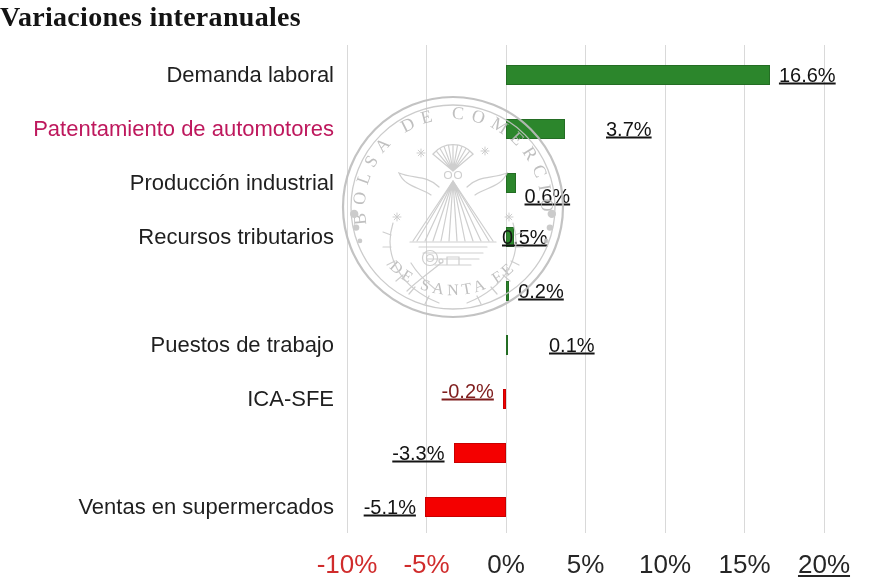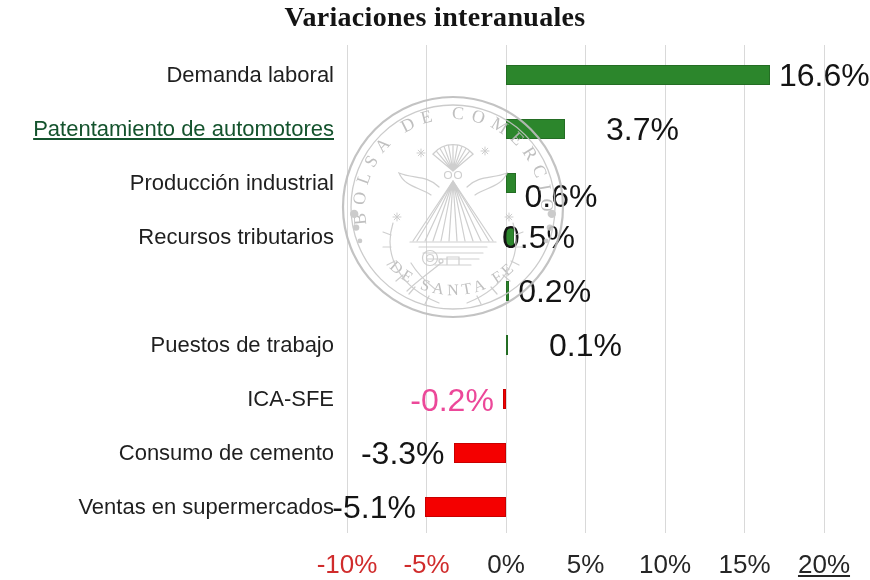--- a/index.html
+++ b/index.html
@@ -1,38 +1,38 @@
 <!DOCTYPE html>
 <html><head>
 <meta charset="utf-8">
 <style>
   html,body{margin:0;padding:0;background:#fff;}
   .stage{
     position:relative;width:870px;height:580px;background:#ffffff;overflow:hidden;
     font-family:"Liberation Sans", sans-serif;
   }
   .title{
-    position:absolute;top:1px;left:0;right:0;text-align:center;
+    position:absolute;top:1px;left:0;right:0;
     font-family:"Liberation Serif", serif;font-weight:bold;font-size:28px;color:#141414;
     letter-spacing:0.3px;
   }
   .plot{position:absolute;inset:0;}
   .gridline{position:absolute;top:45px;height:488px;width:1px;background:#d9d9d9;}
   .tick{
     position:absolute;top:549px;transform:translateX(-50%);
     font-size:26px;color:#262626;white-space:nowrap;
   }
   .cat{
     position:absolute;right:536px;transform:translateY(-50%);
     font-size:22px;color:#1f1f1f;white-space:nowrap;
   }
   .bar{position:absolute;height:20px;box-shadow:inset 0 0 0 1px rgba(0,0,0,0.18);}
   .val{
     position:absolute;transform:translateY(-50%);
-    font-size:32px;color:#141414;white-space:nowrap;
+    font-size:20px;color:#141414;white-space:nowrap;text-decoration:underline;
   }
   .seal{
     position:absolute;left:341px;top:95px;width:224px;height:224px;
     opacity:0.9;pointer-events:none;
   }
   .seal text{
     font-family:"Liberation Serif", serif;
     fill:#b9b9b9;stroke:none;
   }
 </style>
@@ -54,38 +54,37 @@
       <div class="tick" style="left: 585.5px; color: rgb(38, 38, 38);">5%</div>
       <div class="gridline" style="left: 664.5px; background: rgb(217, 217, 217);"></div>
       <div class="tick" style="left: 665px; color: rgb(38, 38, 38);">10%</div>
       <div class="gridline" style="left: 744px; background: rgb(217, 217, 217);"></div>
       <div class="tick" style="left: 744.5px; color: rgb(38, 38, 38);">15%</div>
       <div class="gridline" style="left: 823.5px; background: rgb(217, 217, 217);"></div>
       <div class="tick" style="left: 824px; color: rgb(38, 38, 38); text-decoration: underline;">20%</div>
       <div class="cat" style="top: 75px; color: rgb(31, 31, 31);">Demanda laboral</div>
       <div class="bar" style="top: 65px; width: 263.94px; left: 506px; background: rgb(44, 134, 44);"></div>
       <div class="val" style="top: 75px; color: rgb(20, 20, 20); left: 778.94px;">16.6%</div>
-      <div class="cat" style="top: 129px; color: #14532d; text-decoration: underline;">Patentamiento de automotores</div>
+      <div class="cat" style="top: 129px; color: #be185d;">Patentamiento de automotores</div>
       <div class="bar" style="top: 119px; width: 58.83px; left: 506px; background: rgb(44, 134, 44);"></div>
       <div class="val" style="top: 129px; color: rgb(20, 20, 20); left: 606px;">3.7%</div>
       <div class="cat" style="top: 183px; color: rgb(31, 31, 31);">Producción industrial</div>
       <div class="bar" style="top: 173px; width: 9.54px; left: 506px; background: rgb(44, 134, 44);"></div>
       <div class="val" style="top: 196px; color: rgb(20, 20, 20); left: 524.54px;">0.6%</div>
       <div class="cat" style="top: 237px; color: rgb(31, 31, 31);">Recursos tributarios</div>
       <div class="bar" style="top: 227px; width: 7.95px; left: 506px; background: rgb(44, 134, 44);"></div>
       <div class="val" style="top: 237px; color: rgb(20, 20, 20); left: 502px;">0.5%</div>
       <div class="bar" style="top: 281px; width: 3.18px; left: 506px; background: rgb(44, 134, 44);"></div>
       <div class="val" style="top: 291px; color: rgb(20, 20, 20); left: 518.18px;">0.2%</div>
       <div class="cat" style="top: 345px; color: rgb(31, 31, 31);">Puestos de trabajo</div>
       <div class="bar" style="top: 335px; width: 2px; left: 506px; background: rgb(44, 134, 44);"></div>
       <div class="val" style="top: 345px; color: rgb(20, 20, 20); left: 517px; margin-left: 32px;">0.1%</div>
       <div class="cat" style="top: 399px; color: rgb(31, 31, 31);">ICA-SFE</div>
       <div class="bar" style="top: 389px; width: 3.18px; left: 502.82px; background: rgb(244, 0, 0);"></div>
-      <div class="val" style="top: 400px; color: #ec4899; right: 376.18px;">-0.2%</div>
-      <div class="cat" style="top: 453px; color: rgb(31, 31, 31);">Consumo de cemento</div>
+      <div class="val" style="top: 391px; color: #7f1d1d; right: 376.18px;">-0.2%</div>
       <div class="bar" style="top: 443px; width: 52.47px; left: 453.53px; background: rgb(244, 0, 0);"></div>
       <div class="val" style="top: 453px; color: rgb(20, 20, 20); right: 425.47px; margin-left: 8px;">-3.3%</div>
       <div class="cat" style="top: 507px; color: rgb(31, 31, 31);">Ventas en supermercados</div>
       <div class="bar" style="top: 497px; width: 81.09px; left: 424.91px; background: rgb(244, 0, 0);"></div>
       <div class="val" style="top: 507px; color: rgb(20, 20, 20); right: 454.09px;">-5.1%</div>
     </div>
 
   <svg class="seal" viewBox="0 0 224 224">
     <defs>
       <path id="arcTop" d="M34.3,153.3 A88,88 0 1 1 192.4,147.8" fill="none"></path>

